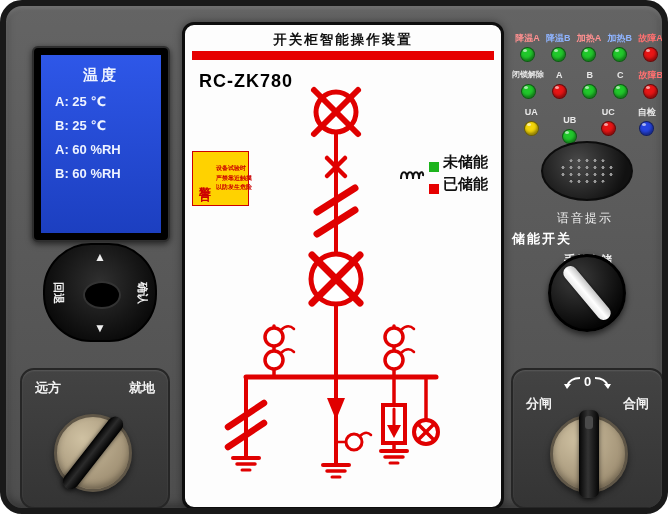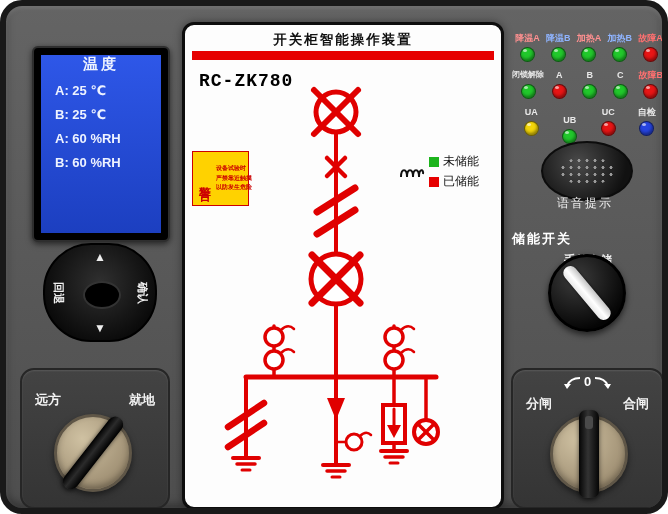--- a/index.html
+++ b/index.html
@@ -7,21 +7,21 @@
     background:linear-gradient(180deg,#646464,#4e4e4e);
     border:6px solid #191919;border-radius:22px;overflow:hidden;
     box-shadow:inset 0 2px 4px rgba(255,255,255,.15), inset 0 -4px 8px rgba(0,0,0,.35);}
 
   
   .lcd{position:absolute;left:26px;top:40px;width:138px;height:196px;box-sizing:border-box;
     background:#000;border:2px solid #2e2e2e;border-radius:6px;padding:7px;
     box-shadow:0 2px 6px rgba(0,0,0,.6);}
   .lcd-screen{width:100%;height:100%;background:linear-gradient(180deg,#2e57e8,#1c3fc0);
     color:#eef3ff;overflow:hidden;}
-  .lcd-header{text-align:center;font-size:15px;font-weight:bold;margin-top:0;letter-spacing:3px;}
+  .lcd-header{text-align:center;font-size:15px;font-weight:bold;margin-top:11px;letter-spacing:3px;}
   .lcd-row{font-size:13px;font-weight:bold;margin:9px 0 0 14px;}
 
   
   .nav{position:absolute;left:37px;top:237px;width:110px;height:95px;border-radius:48px;
     background:radial-gradient(ellipse at 50% 40%,#303030,#0a0a0a 75%);border:2px solid #000;}
   .nav-up,.nav-down{position:absolute;left:0;right:0;text-align:center;color:#eee;font-size:12px;cursor:pointer;}
   .nav-up{top:5px;} .nav-down{bottom:5px;}
   .nav-side{position:absolute;top:50%;color:#f0f0f0;font-size:11px;font-weight:bold;white-space:nowrap;cursor:pointer;}
   .nav-left{left:2px;transform:translateY(-50%) rotate(90deg);}
   .nav-right{right:2px;transform:translateY(-50%) rotate(90deg);}
@@ -48,47 +48,47 @@
     background:#4a4a4a;border-radius:3px;}
   .zero-mark{position:absolute;left:0;right:0;top:4px;display:flex;justify-content:center;align-items:center;
     gap:3px;color:#fff;font-size:13px;font-weight:bold;}
 
   
   .center-panel{position:absolute;left:176px;top:16px;width:322px;height:488px;box-sizing:border-box;
     background:#fdfdfd;border:3px solid #0d0d0d;border-radius:12px;box-shadow:0 0 8px rgba(0,0,0,.4);}
   .panel-title{position:absolute;left:0;right:0;top:6px;text-align:center;font-size:13.5px;
     font-weight:bold;letter-spacing:2px;color:#111;}
   .red-bar{position:absolute;left:7px;right:7px;top:26px;height:9px;background:#e60000;}
-  .model{position:absolute;left:14px;top:46px;font-size:18px;font-weight:bold;letter-spacing:1px;color:#000;font-family:Liberation Mono, monospace;}
+  .model{position:absolute;left:14px;top:46px;font-size:18px;font-weight:bold;letter-spacing:1px;color:#000;}
   .sld{position:absolute;left:0;top:55px;}
   .warning{position:absolute;left:7px;top:126px;width:57px;height:55px;box-sizing:border-box;
     background:#ffd200;border:1.5px solid #cc0000;display:flex;align-items:center;gap:3px;padding:2px 3px;}
   .warn-title{writing-mode:vertical-rl;font-size:12px;font-weight:bold;color:#cc0000;letter-spacing:2px;}
   .warn-lines{color:#cc0000;font-size:6px;font-weight:bold;line-height:1.6;white-space:nowrap;}
   .legend{position:absolute;left:214px;top:128px;display:flex;align-items:center;gap:4px;}
   .legend-rows{display:flex;flex-direction:column;gap:3px;}
-  .legend-row{display:flex;align-items:center;gap:4px;font-size:12px;font-weight:normal;color:#111;}
+  .legend-row{display:flex;align-items:flex-end;gap:4px;font-size:15px;font-weight:bold;color:#111;}
   .sq{width:10px;height:10px;display:inline-block;}
 
   
   .leds{position:absolute;left:506px;top:26px;width:154px;}
   .led-row{display:flex;margin-bottom:7px;}
   .led-cell{flex:1;text-align:center;}
   .led-label{font-size:9px;font-weight:bold;height:12px;line-height:12px;white-space:nowrap;}
   .led-dot{width:13px;height:13px;border-radius:50%;margin:3px auto 0;position:relative;
     border:1.5px solid rgba(0,0,0,.55);box-shadow:inset -1px -2px 3px rgba(0,0,0,.4);}
   .led-dot::after{content:'';position:absolute;left:2px;top:1px;width:4px;height:3px;border-radius:50%;
     background:rgba(255,255,255,.6);}
 
   
   .speaker{position:absolute;left:535px;top:135px;width:88px;height:56px;border-radius:50%;
     background:radial-gradient(circle at 40% 35%,#4a4a4a,#111 75%);border:2px solid #0c0c0c;}
   .speaker::after{content:'';position:absolute;left:16px;top:14px;right:16px;bottom:14px;border-radius:50%;
     background-image:radial-gradient(#9a9a9a 1.3px, transparent 1.8px);background-size:8px 7px;}
-  .speaker-label{position:absolute;left:535px;top:189px;width:88px;text-align:center;color:#eee;
+  .speaker-label{position:absolute;left:535px;top:204px;width:88px;text-align:center;color:#eee;
     font-size:12px;letter-spacing:2px;}
   .charge-title{position:absolute;left:506px;top:224px;width:152px;color:#fff;
     font-size:13px;font-weight:bold;letter-spacing:2px;}
   .charge-labels{position:absolute;left:508px;top:246px;width:148px;display:flex;justify-content:center;
     padding:0 2px;box-sizing:border-box;color:#f2f2f2;font-size:12px;font-weight:bold;}
 </style>
 </head>
 <body>
 
 <div class="device">
@@ -105,21 +105,21 @@
 
   <div class="nav">
     <div class="nav-up">▲</div>
     <div class="nav-down">▼</div>
     <div class="nav-side nav-left">回退</div>
     <div class="nav-side nav-right">确认</div>
     <div class="nav-center"></div>
   </div>
 
   <div class="sw-panel" style="left:14px;top:362px;width:150px;height:141px;">
-    <div class="sw-labels" style="top:9px;margin-top:12px;">
+    <div class="sw-labels" style="top:9px;">
       <span>远方</span>
       <span>就地</span>
     </div>
     <div class="knob tan" style="left:32px;top:44px;">
       <div class="handle black-handle" style="transform:rotate(38deg);"></div>
     </div>
   </div>
 
   <div class="center-panel">
     <div class="panel-title">开关柜智能操作装置</div>

